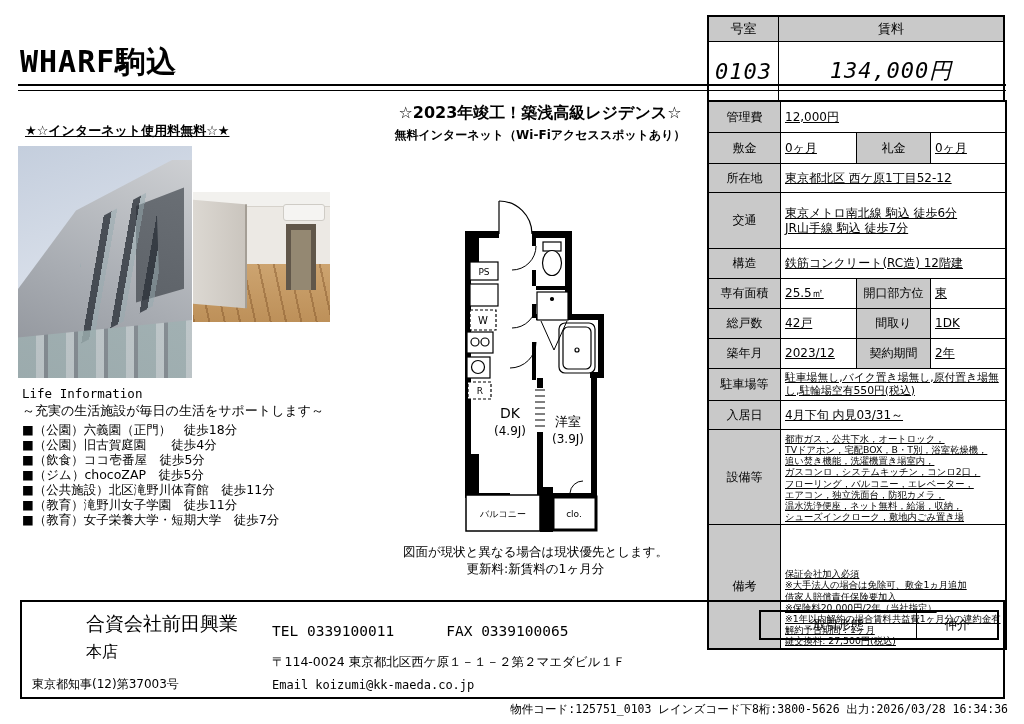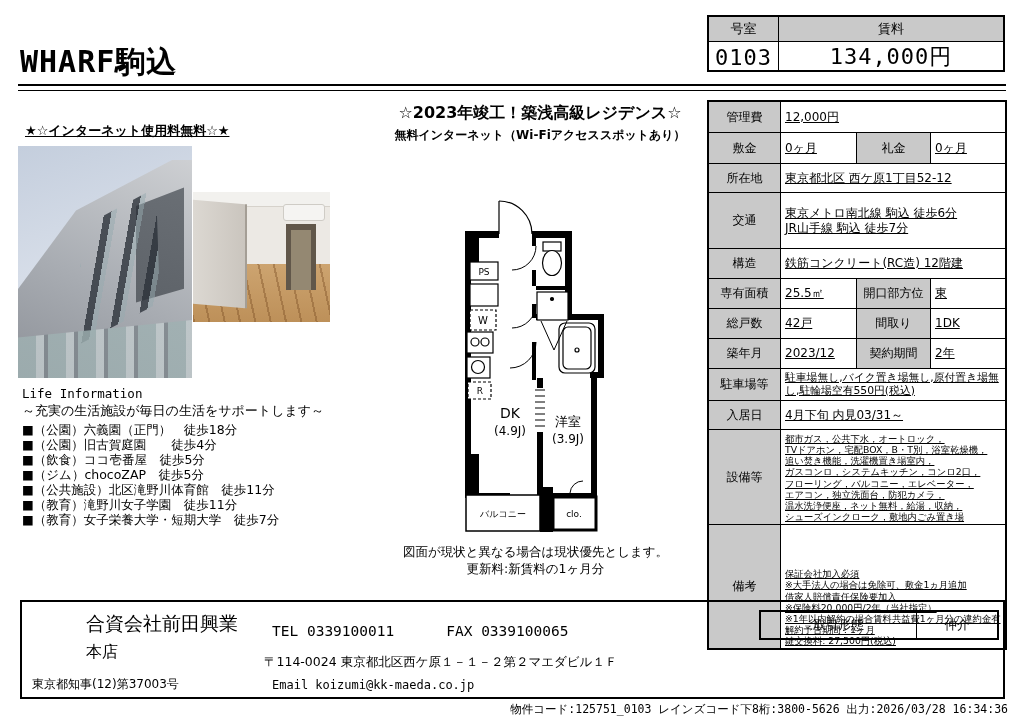--- a/index.html
+++ b/index.html
@@ -8,21 +8,21 @@
   .abs{position:absolute;}
   .mono{font-family:"DejaVu Sans Mono","Liberation Mono",monospace;}
 
   
   .title{left:20px;top:42px;font-size:30px;font-weight:bold;letter-spacing:1px;}
   .rule{left:18px;top:84px;width:988px;height:4px;border-top:2.5px solid #000;border-bottom:1.2px solid #000;}
 
   .room-table{left:707px;top:15px;width:298px;border:2px solid #000;box-sizing:border-box;}
   .rt-row{display:grid;grid-template-columns:70px 1fr;}
   .rt-row.hdr{height:24px;border-bottom:1.5px solid #000;}
-  .rt-row.val{height:28px;}
+  .rt-row.val{height:58px;font-style:italic;}
   .rt-cell{display:flex;align-items:center;justify-content:center;box-sizing:border-box;}
   .rt-cell:first-child{border-right:1.5px solid #000;}
   .rt-row.hdr .rt-cell{background:#c9c9c9;font-size:13px;}
   .rt-row.val .rt-cell{font-size:22px;letter-spacing:1px;}
 
   
   .banner-left{left:25px;top:122px;font-size:13px;font-weight:bold;text-decoration:underline;}
   .banner-center{left:360px;top:103px;width:360px;text-align:center;}
   .banner-center .main{font-size:16px;font-weight:bold;}
   .banner-center .sub{font-size:12px;font-weight:bold;margin-top:3px;}
@@ -91,21 +91,21 @@
   .d-row:nth-child(11){min-height:89px;}
   .d-row:nth-child(12){min-height:89px;}
 
   
   .company{left:20px;top:600px;width:985px;height:99px;border:2.5px solid #000;box-sizing:border-box;}
   .co-name{position:absolute;left:64px;top:9px;font-size:19px;}
   .co-branch{position:absolute;left:64px;top:40px;font-size:16px;}
   .co-license{position:absolute;left:10px;top:74px;font-size:12px;}
   .co-telfax{position:absolute;left:250px;top:21px;font-size:14.5px;}
   .co-telfax .gap{display:inline-block;width:52px;}
-  .co-address{position:absolute;left:242px;top:52px;font-size:12.5px;}
+  .co-address{position:absolute;left:250px;top:52px;font-size:12.5px;}
   .co-email{position:absolute;left:250px;top:76px;font-size:12px;}
   .deal-table{position:absolute;left:737px;top:8px;width:240px;height:30px;border:2px solid #000;box-sizing:border-box;display:grid;grid-template-columns:156px 1fr;}
   .deal-cell{display:flex;align-items:center;justify-content:center;font-size:12.5px;box-sizing:border-box;}
   .deal-cell:first-child{border-right:1.5px solid #000;}
 
   
   .footer-line{right:16px;top:702px;font-size:11.5px;}
 </style>
 </head>
 <body>

